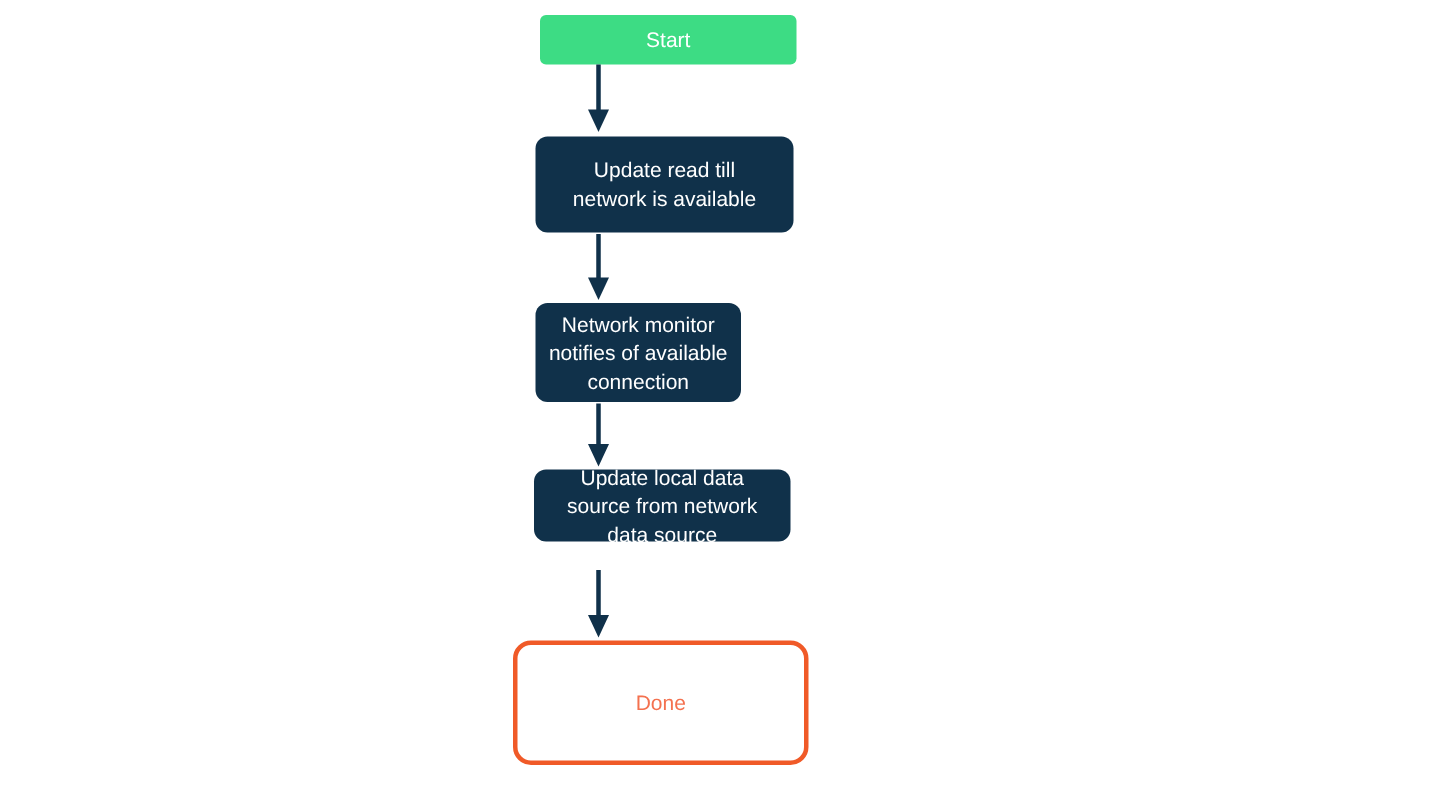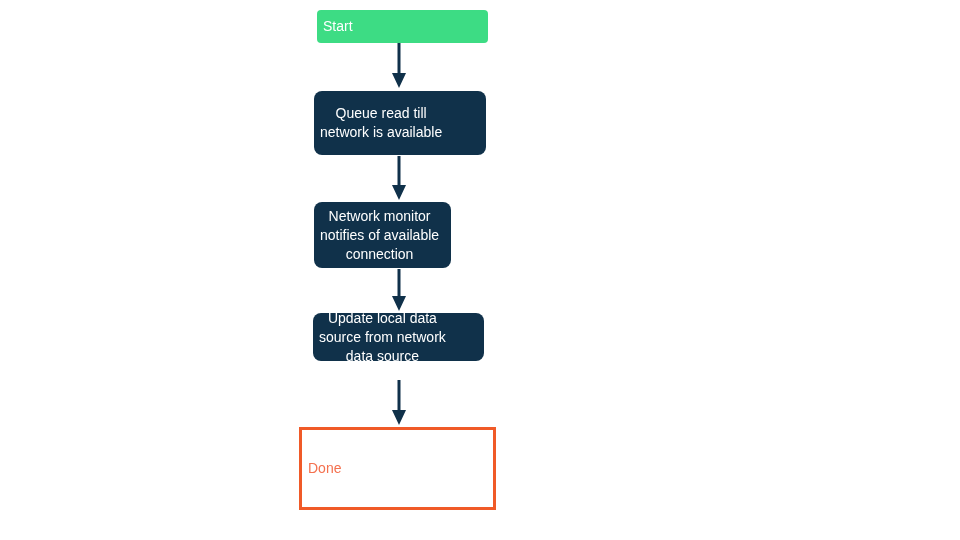--- a/index.html
+++ b/index.html
@@ -19,24 +19,25 @@
     width: 960px;
     height: 540px;
     background: #ffffff;
   }
 
   .node {
     position: absolute;
     box-sizing: border-box;
     display: flex;
     align-items: center;
-    justify-content: flex-start;
+    justify-content: center;
     text-align: center;
     line-height: 19px;
     font-size: 14px;
+    margin-left: 43px;
   }
 
   
   .node-start {
     left: 317px;
     top: 10px;
     width: 171px;
     height: 33px;
     background: #3ddc84;
     border-radius: 4px;
@@ -69,21 +70,21 @@
   }
 
   
   .node-done {
     left: 299px;
     top: 427px;
     width: 197px;
     height: 83px;
     background: #ffffff;
     border: 3px solid #f05a28;
-    border-radius: 0;
+    border-radius: 12px;
     color: #f4714f;
   }
 
   
   .arrow {
     position: absolute;
     width: 24px;
   }
   .arrow svg {
     display: block;
@@ -110,21 +111,21 @@
   </div>
 
   <div class="arrow arrow-1">
     <svg width="24" height="45" viewBox="0 0 24 45" aria-hidden="true">
       <rect x="10.5" y="0" width="3" height="31" fill="#10314a"></rect>
       <polygon points="5,30 19,30 12,45" fill="#10314a"></polygon>
     </svg>
   </div>
 
   <div class="node node-process node-process-1">
-    <span class="node-label">Queue read till
+    <span class="node-label">Update read till
 network is available</span>
   </div>
 
   <div class="arrow arrow-2">
     <svg width="24" height="44" viewBox="0 0 24 44" aria-hidden="true">
       <rect x="10.5" y="0" width="3" height="30" fill="#10314a"></rect>
       <polygon points="5,29 19,29 12,44" fill="#10314a"></polygon>
     </svg>
   </div>
 

